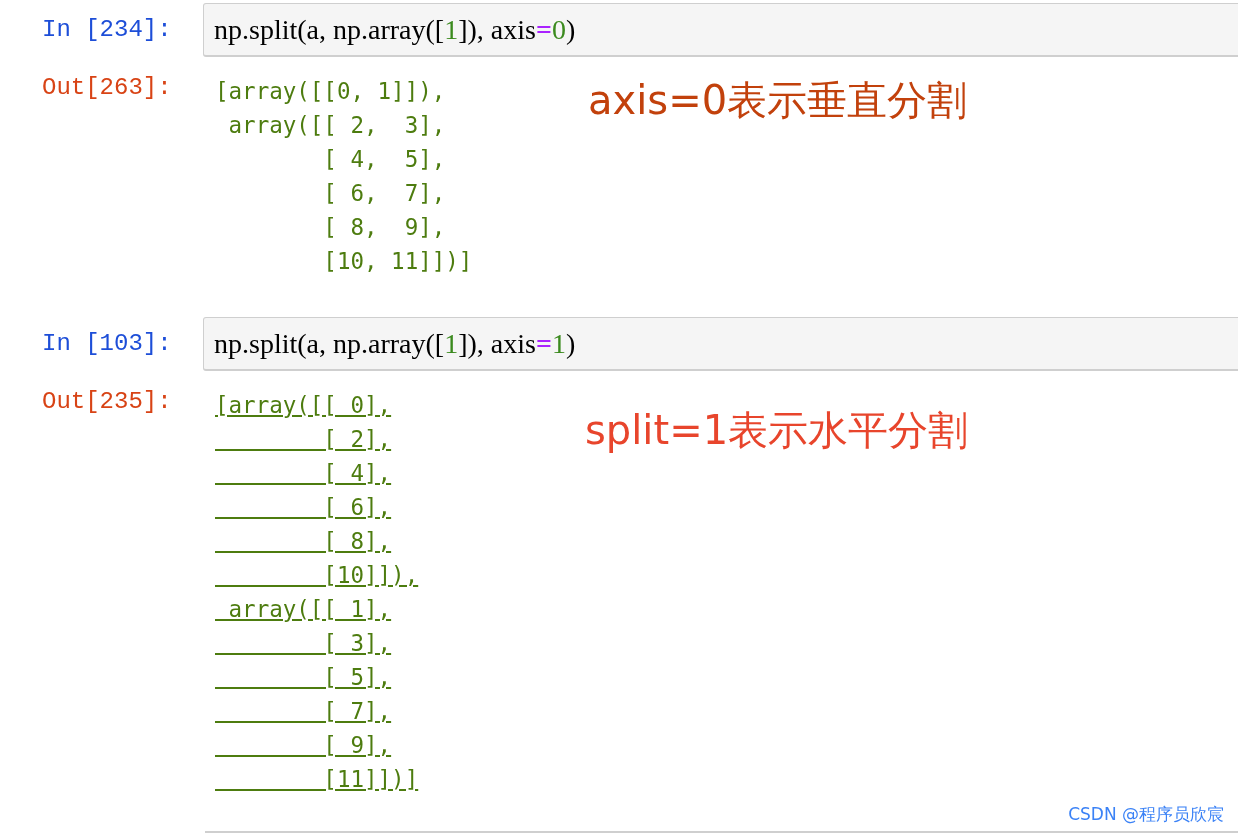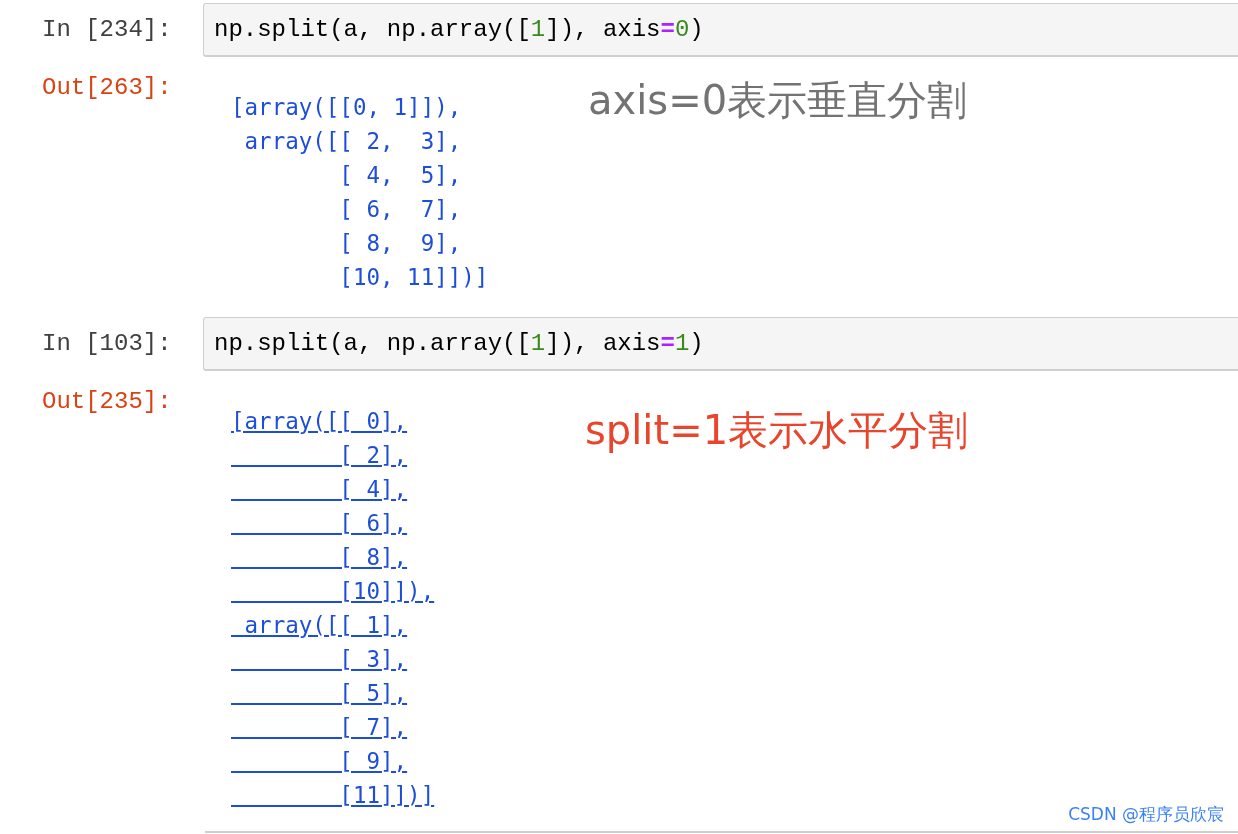--- a/index.html
+++ b/index.html
@@ -11,54 +11,54 @@
     overflow: hidden;
     position: relative;
   }
   .prompt {
     position: absolute;
     font-family: "Liberation Mono", "DejaVu Sans Mono", monospace;
     font-size: 24px;
     line-height: 34px;
     white-space: pre;
   }
-  .prompt.in { color: #404040; }
+  .prompt.in { color: #1d4ed8; }
   .prompt.out { color: #d84315; }
   .input-area {
     position: absolute;
     left: 203px;
     width: 1040px;
     height: 54px;
     background: #f5f5f5;
     border: 1px solid #cfcfcf;
     border-radius: 3px;
     box-sizing: border-box;
     border-bottom: 2px solid #cfcfcf;
   }
   .code {
     position: absolute;
     left: 10px;
     top: 9px;
-    font-family: Liberation Mono, monospace;
-    font-size: 24px;
+    font-family: Liberation Serif, serif;
+    font-size: 28px;
     line-height: 34px;
     color: #000;
     white-space: pre;
   }
   .tok-num { color: #008000; color: #3b8a1e; }
   .tok-op { color: #aa22ff; font-weight: bold; }
   .output-text {
     position: absolute;
     left: 215px;
     font-family: "DejaVu Sans Mono", "Liberation Mono", monospace;
     font-size: 22.5px;
     line-height: 34px;
-    color: #1d4ed8;
+    color: #4d7c0f;
     white-space: pre;
-    margin: 16px;
+    margin: 0;
   }
   .annotation {
     position: absolute;
     font-family: "DejaVu Sans", "Liberation Sans", sans-serif;
     font-size: 40px;
     line-height: 48px;
     white-space: nowrap;
   }
   .divider {
     position: absolute;
@@ -84,21 +84,21 @@
   <div class="input-area" style="top:3px;">
     <div class="code"><span>np.split(a, np.array([</span><span class="tok-num">1</span><span>]), axis</span><span class="tok-op">=</span><span class="tok-num">0</span><span>)</span></div>
   </div>
   <div class="prompt out" style="left:42px; top:71px;">Out[263]:</div>
   <pre class="output-text" style="top:74px;">[array([[0, 1]]),
  array([[ 2,  3],
         [ 4,  5],
         [ 6,  7],
         [ 8,  9],
         [10, 11]])]</pre>
-  <div class="annotation" style="left:588px; top:76px; color:#737373;">axis=0表示垂直分割</div>
+  <div class="annotation" style="left:588px; top:76px; color:#c2410c;">axis=0表示垂直分割</div>
 </div>
 
 <div>
   <div class="prompt in" style="left:42px; top:327px;">In [103]:</div>
   <div class="input-area" style="top:317px;">
     <div class="code"><span>np.split(a, np.array([</span><span class="tok-num">1</span><span>]), axis</span><span class="tok-op">=</span><span class="tok-num">1</span><span>)</span></div>
   </div>
   <div class="prompt out" style="left:42px; top:385px;">Out[235]:</div>
   <pre class="output-text" style="top:388px;text-decoration:underline;">[array([[ 0],
         [ 2],

